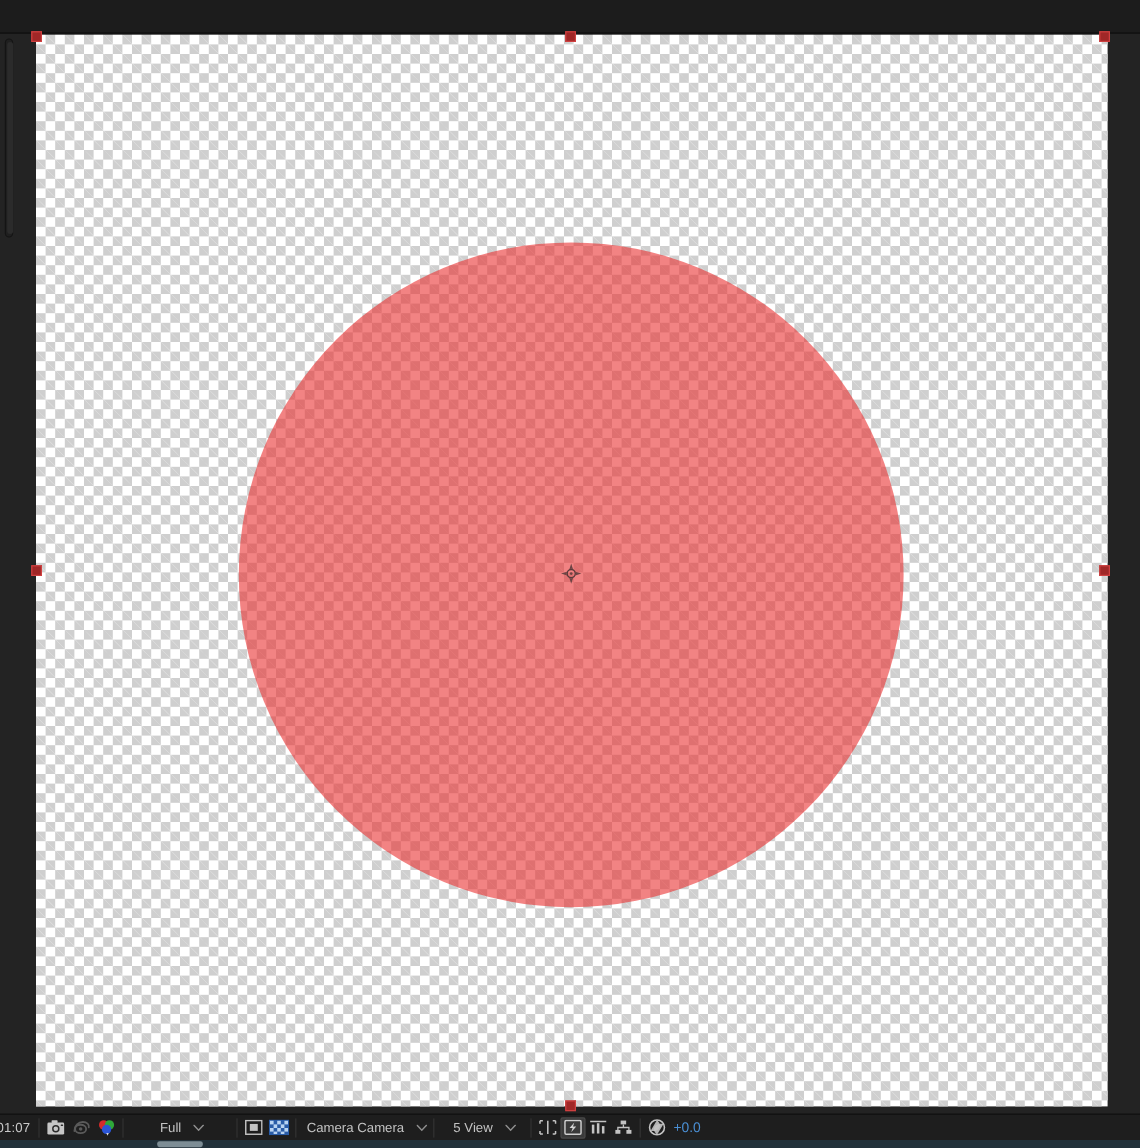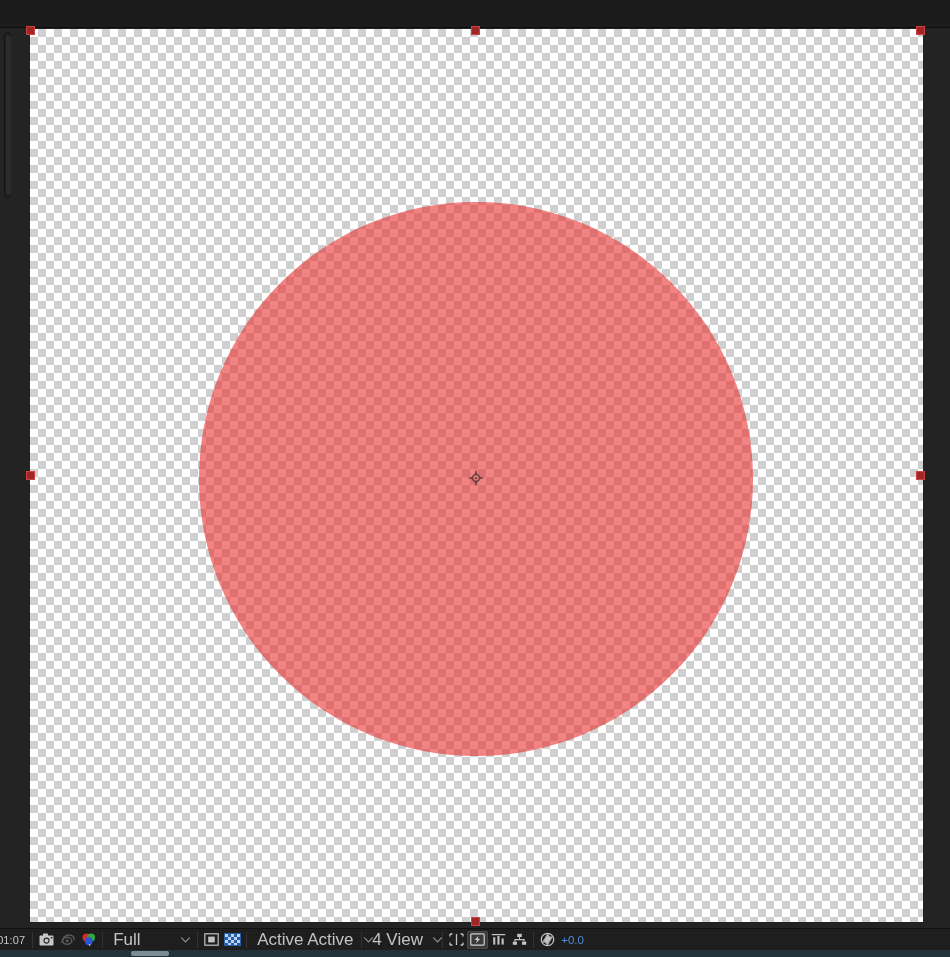--- a/index.html
+++ b/index.html
@@ -159,23 +159,23 @@
     box-shadow: inset 0 0 0 1px #4a4a4a;
   }
   .tb-btn.grid-on {
     background: transparent;
   }
 
   .tb-select {
     height: 18px;
     display: flex;
     align-items: center;
-    justify-content: space-between;
+    justify-content: center;
     color: #c3c3c3;
-    font-size: 17px;
+    font-size: 11px;
     padding: 0 4px 0 7px;
     flex: 0 0 auto;
     box-sizing: border-box;
   }
   .tb-select .lbl { white-space: nowrap; }
   .tb-select .chev {
     margin-left: 10px;
     opacity: 0.75;
     display: flex;
     align-items: center;
@@ -316,32 +316,32 @@
             <rect x="13" y="7" width="3" height="3"></rect>
           <rect x="4" y="10" width="3" height="2"></rect>
             <rect x="10" y="10" width="3" height="2"></rect>
         </g>
       </svg>
     </div>
 
     <div class="tb-sep"></div>
 
     <div class="tb-select" id="sel-camera">
-      <span class="lbl">Active Active</span>
+      <span class="lbl">Camera Camera</span>
       <span class="chev">
         <svg width="9" height="6" viewBox="0 0 9 6">
             <path d="M0.6 0.8 L4.5 4.8 L8.4 0.8" fill="none" stroke="#b5b5b5" stroke-width="1.2" stroke-linecap="round"></path>
           </svg>
       </span>
     </div>
 
     <div class="tb-sep"></div>
 
     <div class="tb-select" id="sel-views">
-      <span class="lbl">4 View</span>
+      <span class="lbl">5 View</span>
       <span class="chev">
         <svg width="9" height="6" viewBox="0 0 9 6">
             <path d="M0.6 0.8 L4.5 4.8 L8.4 0.8" fill="none" stroke="#b5b5b5" stroke-width="1.2" stroke-linecap="round"></path>
           </svg>
       </span>
     </div>
 
     <div class="tb-sep"></div>
 
     <div class="tb-btn">

